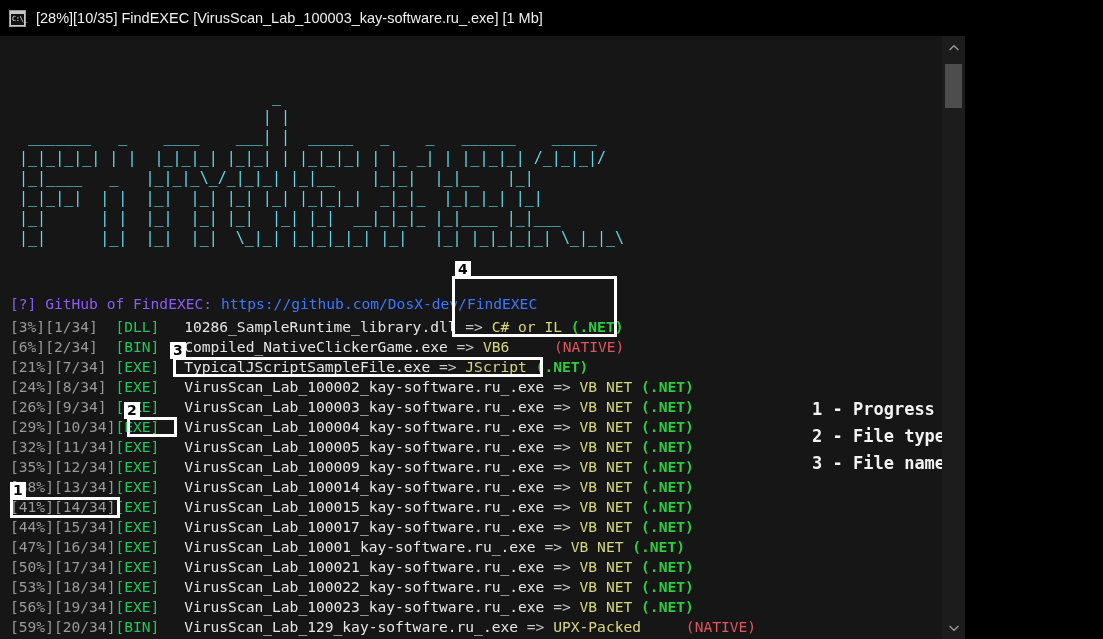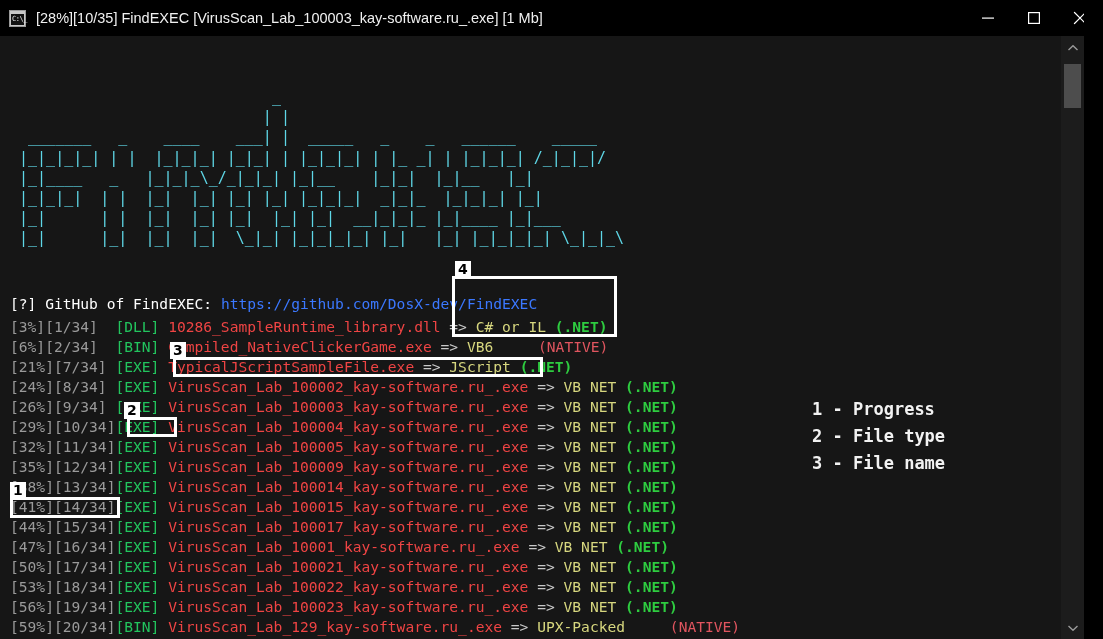--- a/index.html
+++ b/index.html
@@ -2,21 +2,21 @@
 <html><head>
 <meta charset="utf-8">
 <title>FindEXEC</title>
 <style>
   html,body{margin:0;padding:0;}
   body{
     width:1103px;height:639px;overflow:hidden;
     background:#000;
     font-family:"DejaVu Sans Mono","Liberation Mono",monospace;
   }
-  #app{position:relative;width:1052px;height:639px;background:#0c0c0c;overflow:hidden;padding-left:32px;}
+  #app{position:relative;width:965px;height:639px;background:#0c0c0c;overflow:hidden;}
 
   
   #titlebar{
     position:absolute;left:0;top:0;width:1103px;height:36px;
     background:#000;display:flex;align-items:center;
   }
   #tb-icon{
     width:17px;height:17px;margin-left:9px;margin-right:10px;flex:0 0 auto;
     background:#c8c8c8;border:1px solid #9a9a9a;position:relative;box-sizing:border-box;
   }
@@ -48,31 +48,31 @@
     position:absolute;left:10px;top:36px;
     color:#5fd7e7;
     font-family:"DejaVu Sans Mono","Liberation Mono",monospace;
     font-size:15px;line-height:20.2px;white-space:pre;letter-spacing:0px;
   }
 
   
   #info{position:absolute;left:10px;top:218px;white-space:pre;
         font-size:14.6px;line-height:20px;
         font-family:"DejaVu Sans Mono","Liberation Mono",monospace;}
-  .c-white{color:#ffffff;}
+  .c-white{color:#8b5cf6;}
   .c-link{color:#3b78ff;}
 
   
   #list{position:absolute;left:10px;top:281px;white-space:pre;
         font-size:14.6px;line-height:20px;
         font-family:"DejaVu Sans Mono","Liberation Mono",monospace;}
   .row{height:20px;}
   .c-prog{color:#9a9a9a;}
   .c-type{color:#22c55e;}
-  .c-name{color:#ef4444;}
+  .c-name{color:#e5e5e5;margin-left:16px;}
   .c-arrow{color:#c8c8c8;}
   .c-rt{color:#d7d77f;}
   .c-net{color:#2ecc40;font-weight:bold;}
   .c-native{color:#e0555f;margin-left:36px;}
 
   
   #legend{
     position:absolute;left:812px;top:360px;
     color:#f2f2f2;white-space:pre;
     font-family:"DejaVu Sans Mono","Liberation Mono",monospace;

